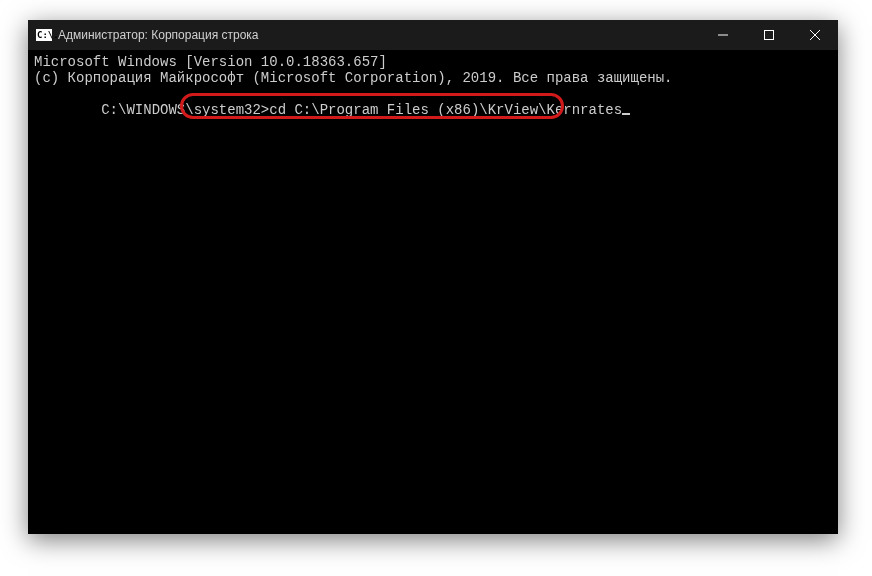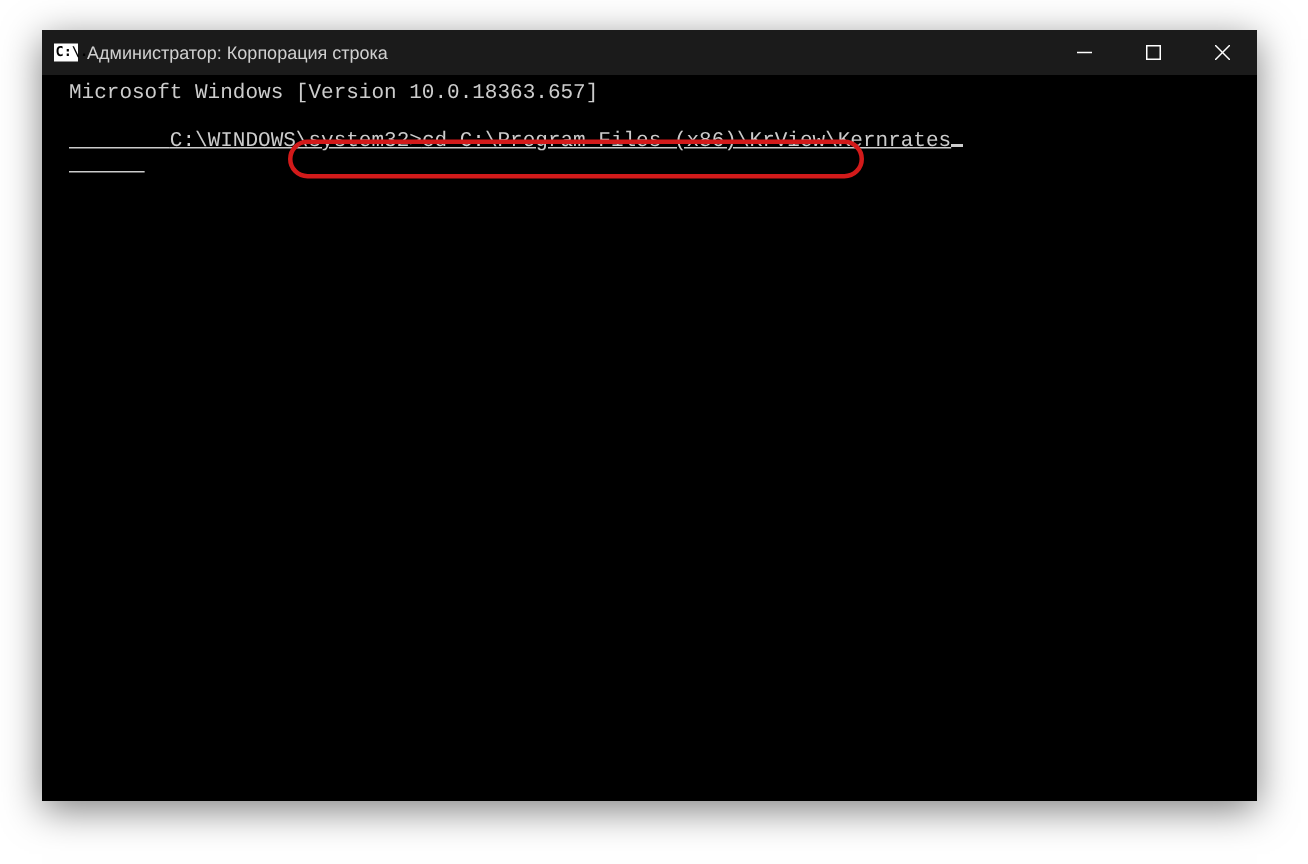--- a/index.html
+++ b/index.html
@@ -91,29 +91,27 @@
     right: 0;
     top: 30px;
     bottom: 0;
     background: #000000;
     padding: 4px 6px 4px 6px;
     font-family: Consolas, "Courier New", monospace;
     font-size: 14px;
     line-height: 16px;
     color: #cccccc;
     overflow: hidden;
-    margin-left: 12px;
   }
   .client .line {
     white-space: pre;
   }
   .prompt-row {
     position: relative;
     display: block;
-    text-decoration: underline;
   }
   .prompt-row .prompt,
   .prompt-row .command {
     white-space: pre;
   }
   .callout {
     position: absolute;
     border: 3px solid #d21a1a;
     border-radius: 14px;
     pointer-events: none;
@@ -156,20 +154,21 @@
           <svg viewBox="0 0 10 10">
               <line x1="0" y1="0" x2="10" y2="10"></line>
               <line x1="10" y1="0" x2="0" y2="10"></line>
             </svg>
         </div>
       </div>
     </div>
 
     <div class="client">
       <div class="line">Microsoft Windows [Version 10.0.18363.657]</div>
+      <div class="line">(c) Корпорация Майкрософт (Microsoft Corporation), 2019. Все права защищены.</div>
       <div class="line"></div>
       <div class="line prompt-row">
         <span class="prompt">C:\WINDOWS\system32&gt;</span><span class="command">cd C:\Program Files (x86)\KrView\Kernrates</span><span class="cursor"></span>
       </div>
       <div class="callout" style="left:152px; top:43px; width:384px; height:26px;"></div>
     </div>
   </div>
 </div>
 
 </body></html>

